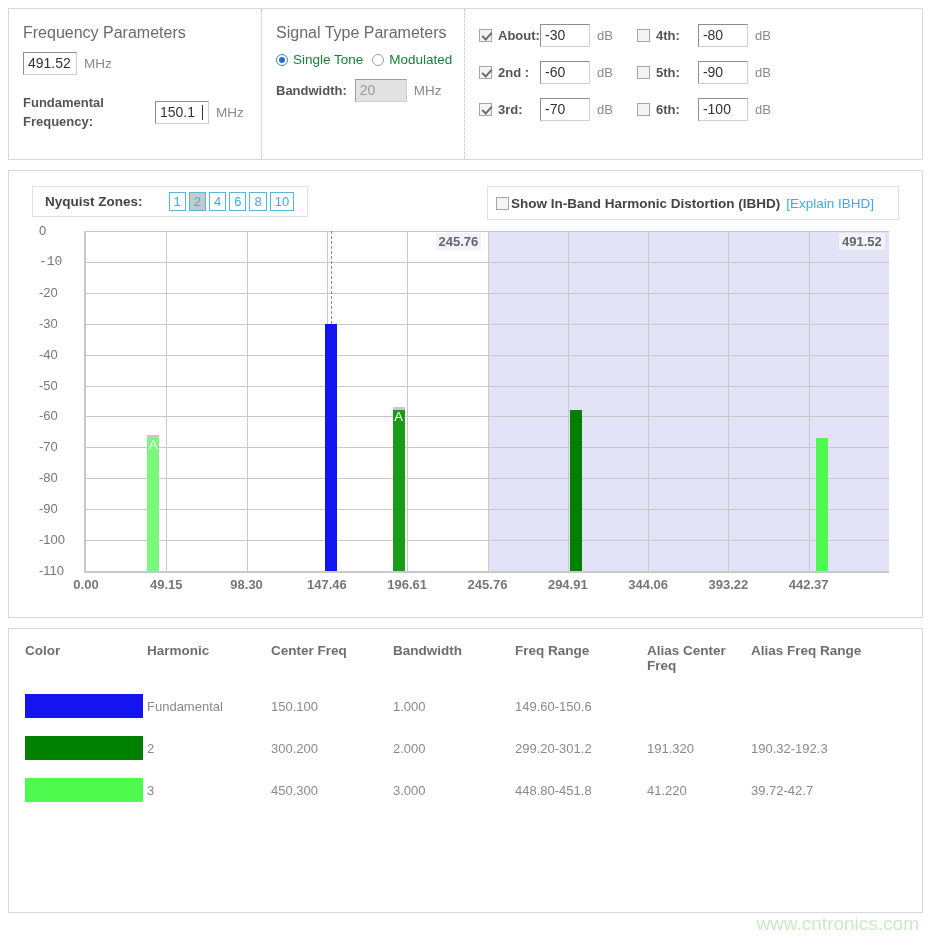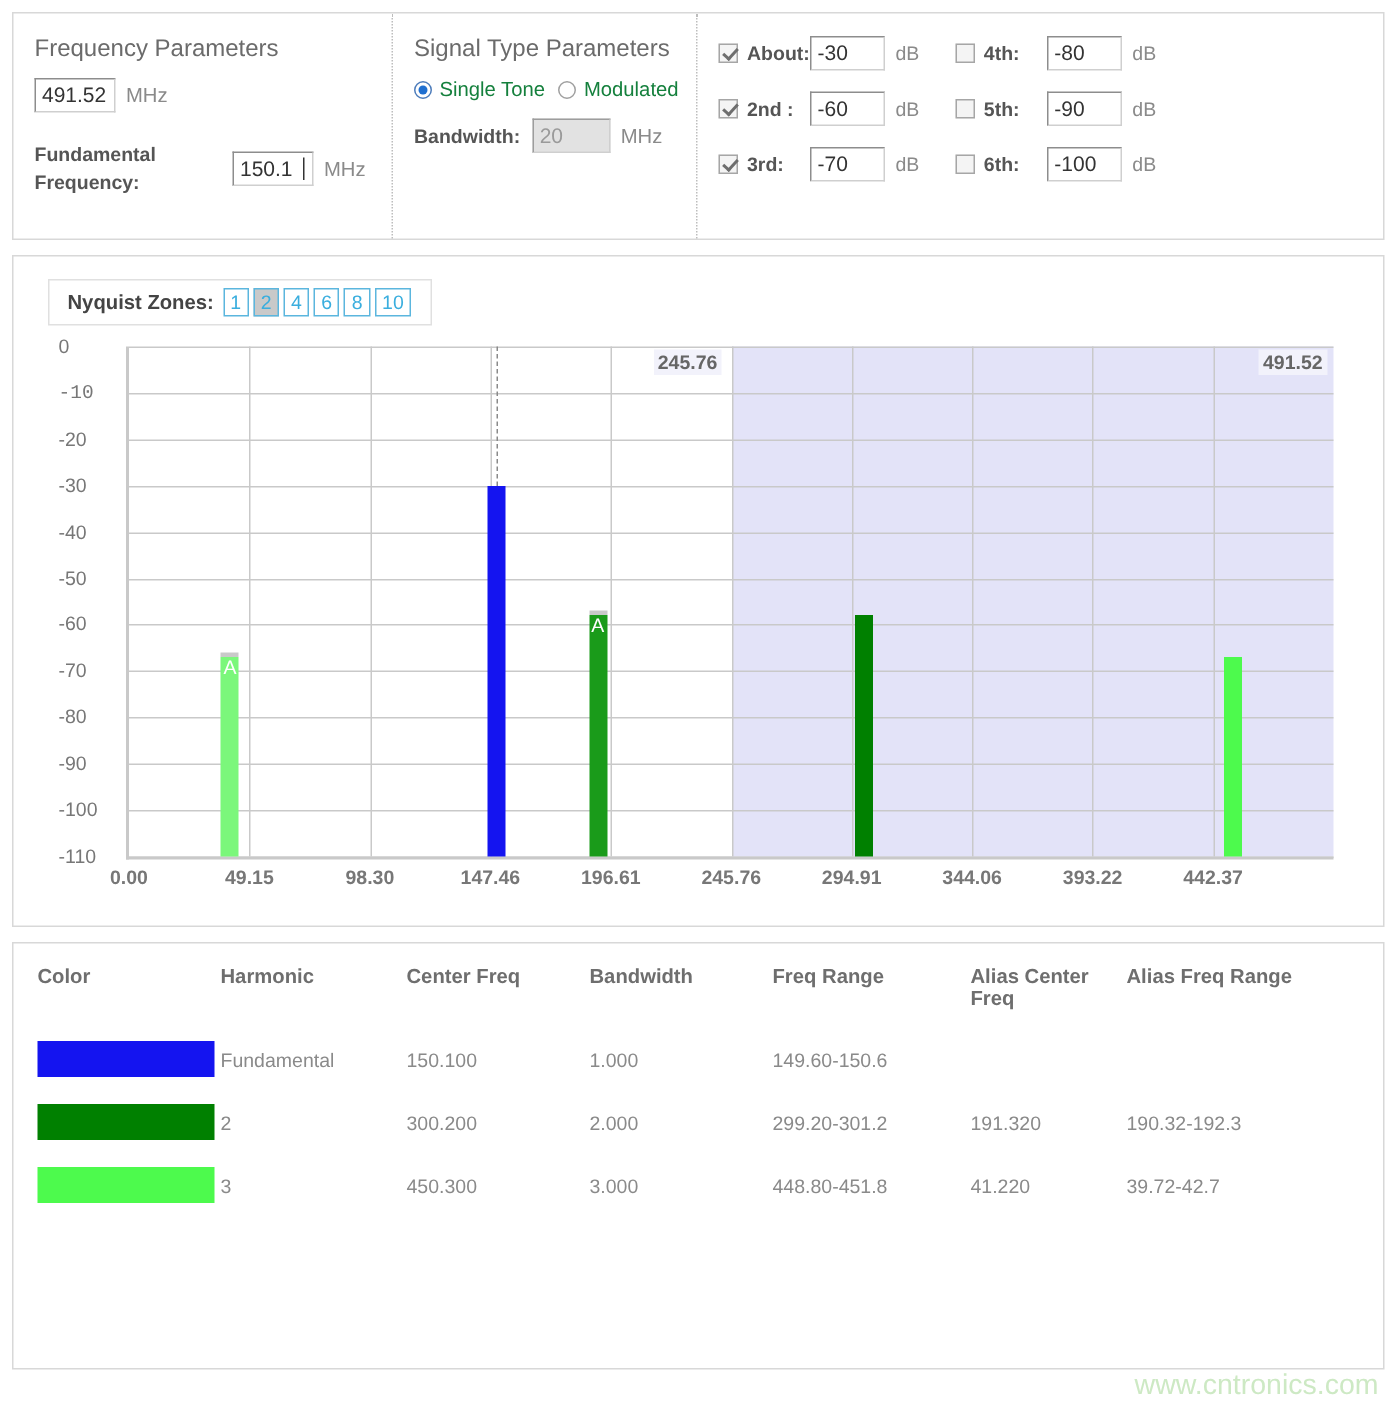--- a/index.html
+++ b/index.html
@@ -111,21 +111,21 @@
 
   
   #chart-panel {
     position: absolute; left: 8px; top: 170px;
     width: 915px; height: 448px;
   }
   #zones-box {
     position: absolute; left: 23px; top: 15px;
     border: 1px solid #e0e0e0; background: #fff;
     padding: 7px 10px 7px 12px;
-    display: flex; align-items: center;
+    display: flex; align-items: center; gap: 20px;
   }
   #zones-label { font-weight: bold; font-size: 13.5px; color: #444; margin-right: 6px; }
   .zone-btn {
     border: 1px solid #5bb6de; color: #3aaede;
     background: #fff; font-size: 13px;
     min-width: 12px; text-align: center;
     padding: 1px 4px; margin-right: 3px; cursor: pointer;
     font-family: "Liberation Sans", sans-serif;
   }
   .zone-btn.sel { background: #c9c9c9; color: #3aaede; }
@@ -316,20 +316,25 @@
   </div>
 </div>
 
 <div class="panel" id="chart-panel">
 
   <div id="zones-box">
     <span id="zones-label"><span>Nyquist Zones</span><span>:</span></span>
     <span id="zone-buttons"><span class="zone-btn">1</span><span class="zone-btn sel">2</span><span class="zone-btn">4</span><span class="zone-btn">6</span><span class="zone-btn">8</span><span class="zone-btn">10</span></span>
   </div>
 
+  <div id="ibhd-box">
+    <span id="ibhd-chk"></span>
+    <span id="ibhd-label">Show In-Band Harmonic Distortion (IBHD)</span>
+    <span id="ibhd-link">[Explain IBHD]</span>
+  </div>
 
   <div id="plot">
     <div id="yaxis-labels">
         <div class="ylab" style="top: 0px;">0</div>
         <div class="ylab" style="top: 30.9091px; font-family: Liberation Mono, monospace;">-10</div>
         <div class="ylab" style="top: 61.8182px;">-20</div>
         <div class="ylab" style="top: 92.7273px;">-30</div>
         <div class="ylab" style="top: 123.636px;">-40</div>
         <div class="ylab" style="top: 154.545px;">-50</div>
         <div class="ylab" style="top: 185.455px;">-60</div>

